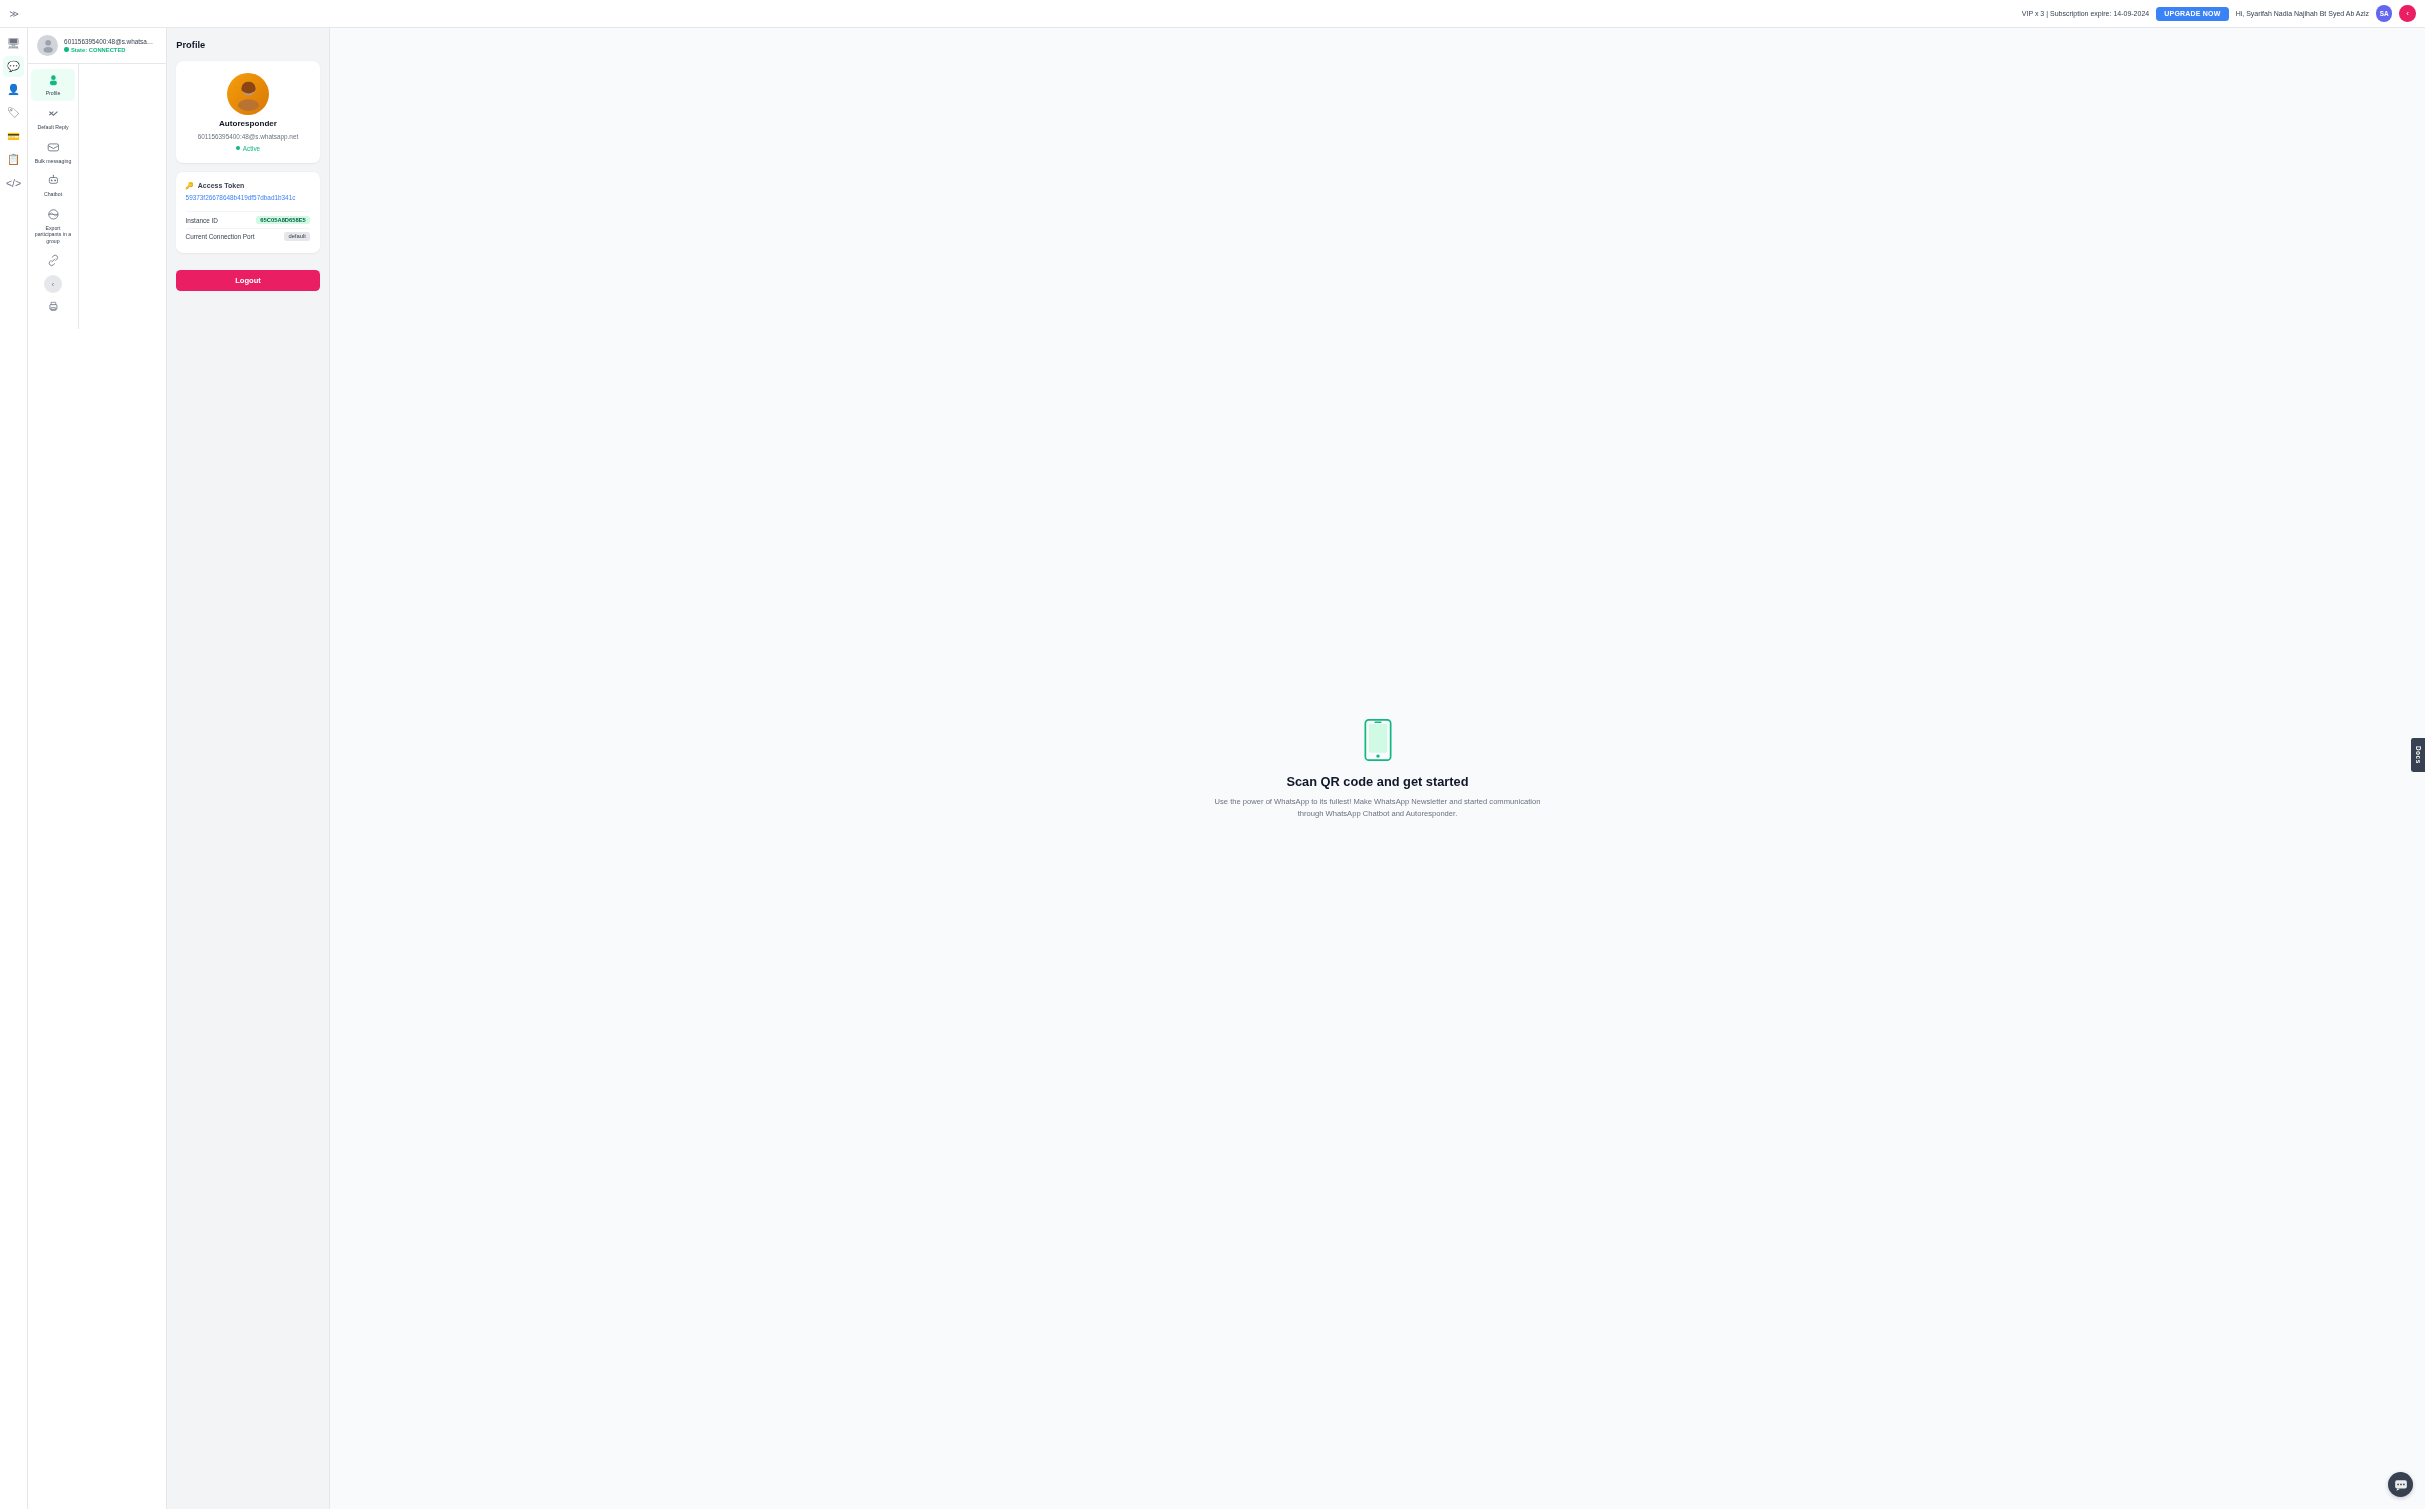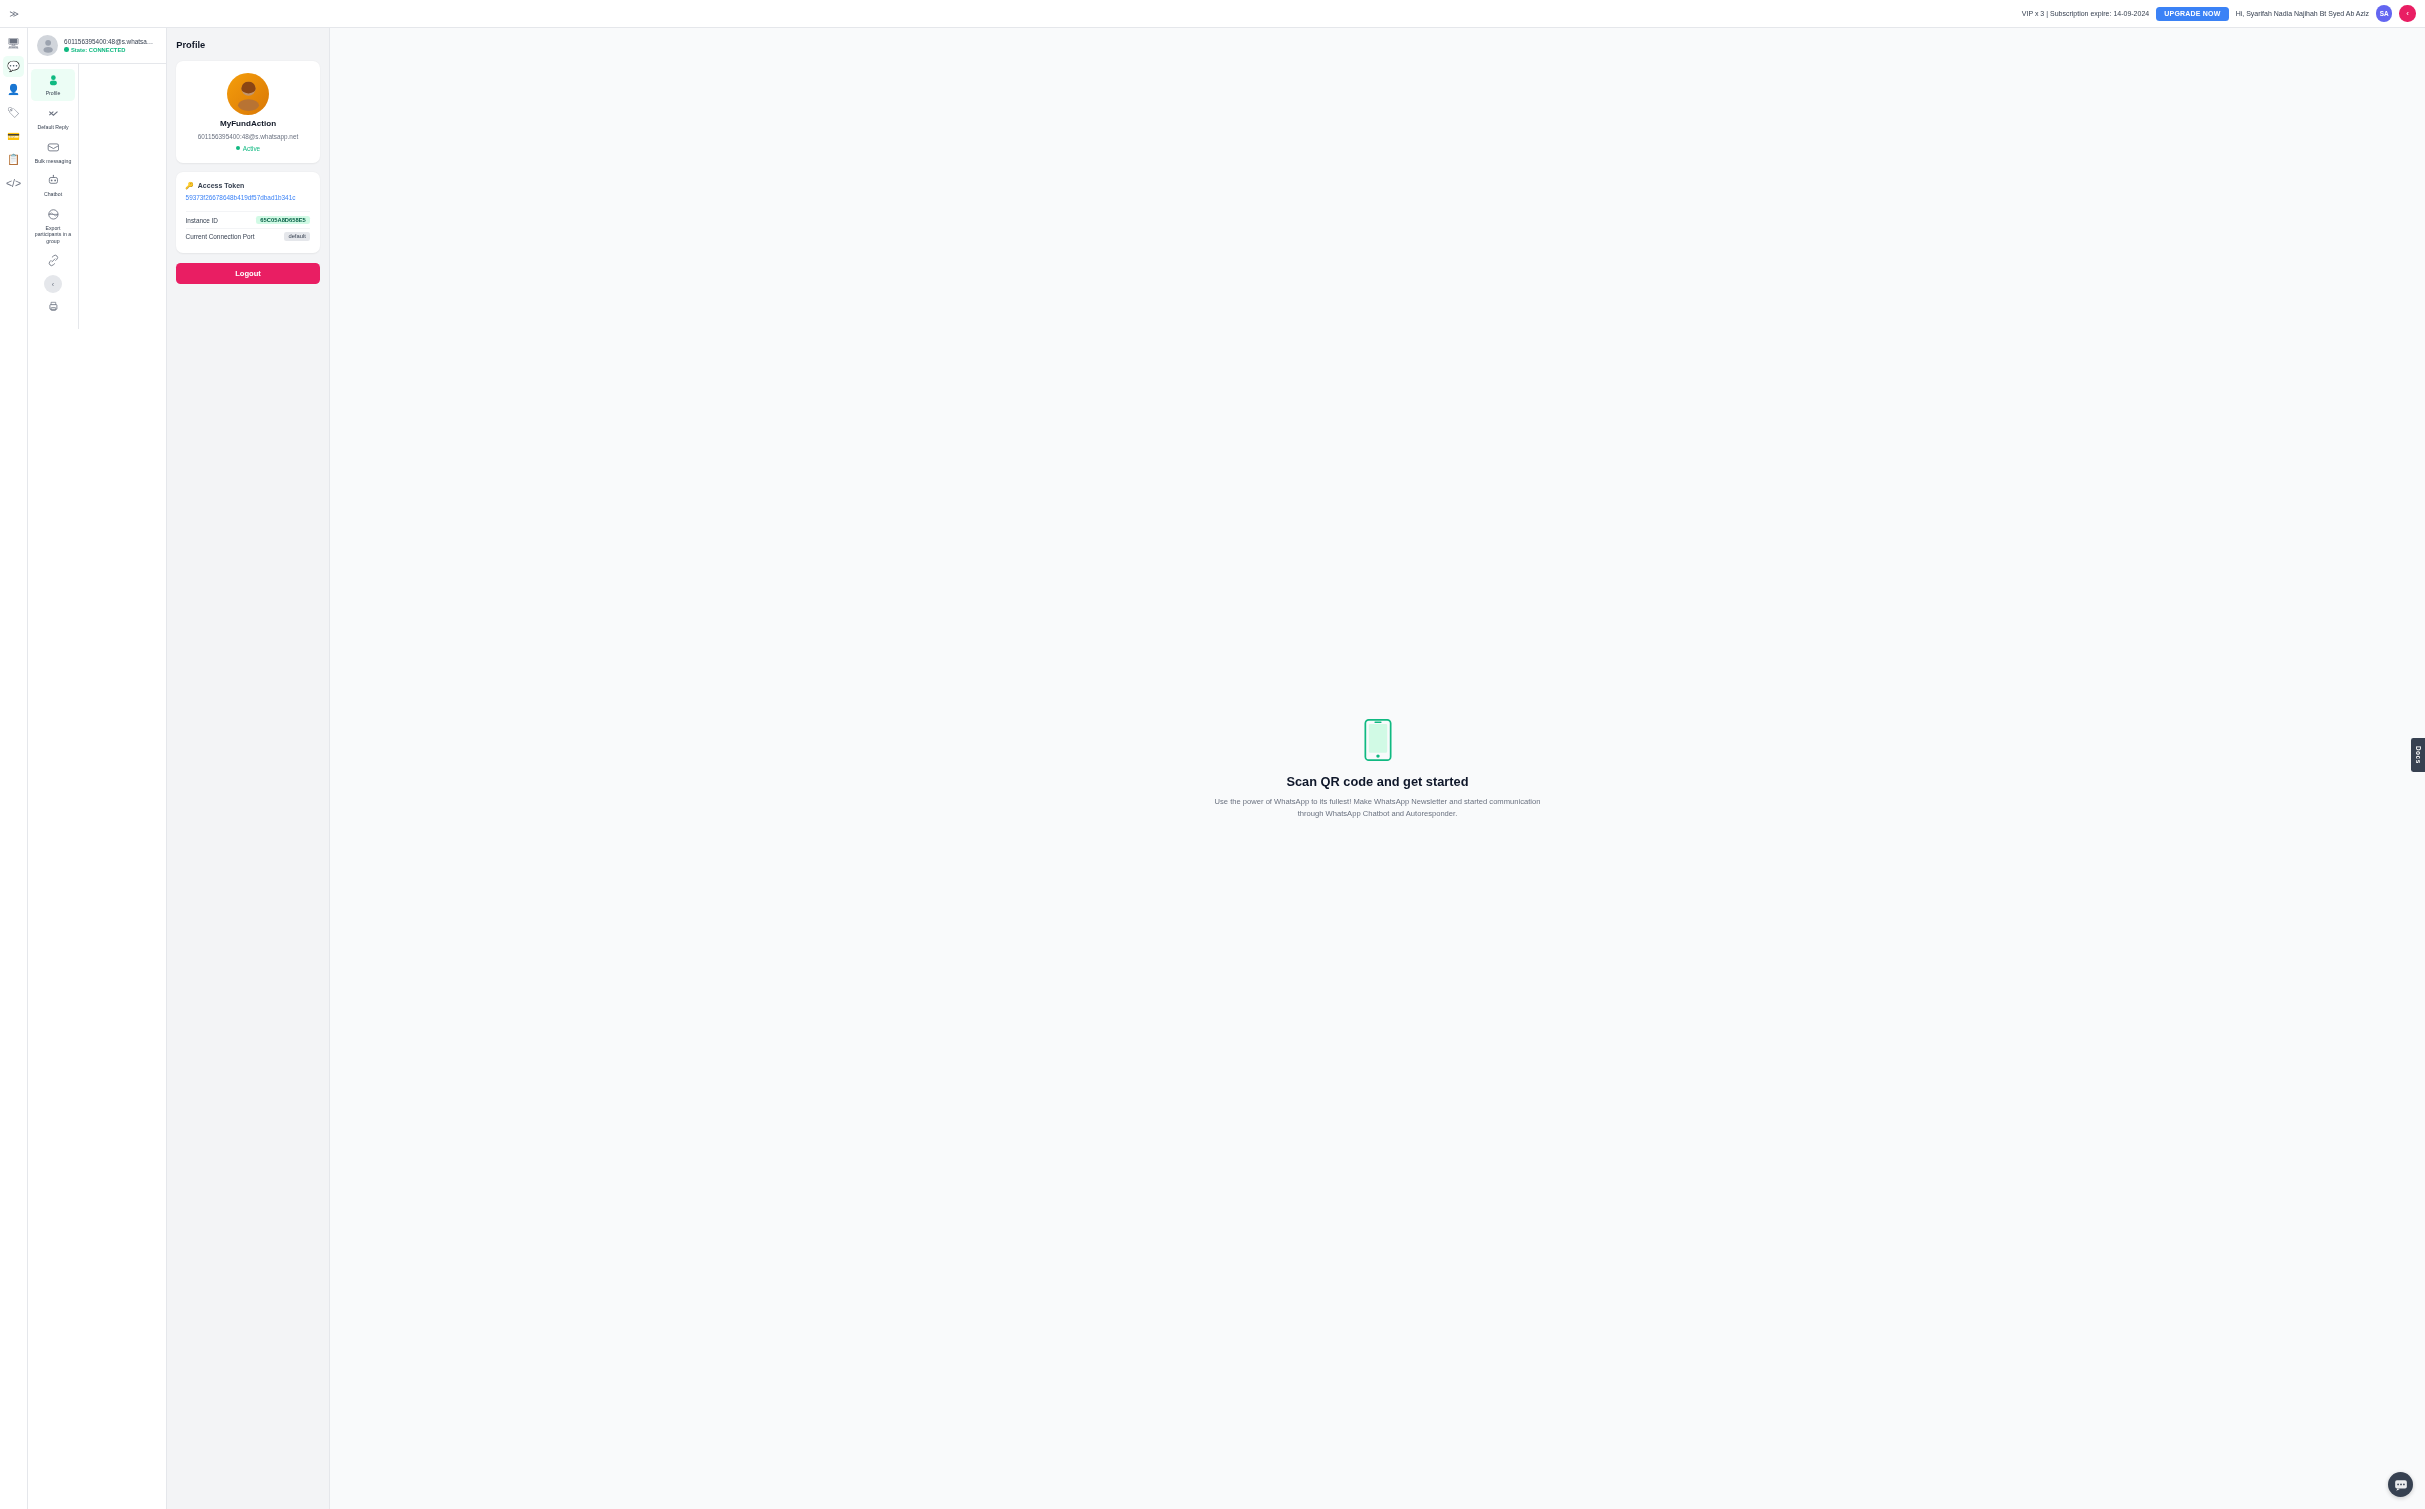--- a/index.html
+++ b/index.html
@@ -285,21 +285,21 @@
     }
     .port-badge {
       background: #e5e7eb;
       color: #374151;
       border-radius: 2.3px;
       padding: 1.2px 4.6px;
       font-size: 5.8px;
     }
     .logout-btn {
       width: 100%;
-      margin-top: 10px;
+      margin-top: 17px;
       padding: 5.8px;
       background: #e91e63;
       color: #fff;
       border: none;
       border-radius: 4.6px;
       font-size: 7.6px;
       font-weight: 600;
       cursor: pointer;
     }
 
@@ -493,21 +493,21 @@
 
     <div class="profile-card">
       <div class="profile-avatar">
 
         <svg width="35" height="35" viewBox="0 0 60 60" fill="none">
           <circle cx="30" cy="22" r="12" fill="#c2956c"></circle>
           <ellipse cx="30" cy="50" rx="18" ry="10" fill="#b87333"></ellipse>
           <path d="M18 20 Q20 10 30 10 Q40 10 42 20 Q44 28 30 30 Q16 28 18 20Z" fill="#8B4513"></path>
         </svg>
       </div>
-      <div class="profile-display-name">MyFundAction</div>
+      <div class="profile-display-name">Autoresponder</div>
       <div class="profile-phone">601156395400:48@s.whatsapp.net</div>
       <div class="profile-active-badge">
         <div class="active-dot"></div>
         <span>Active</span>
       </div>
     </div>
 
     <div class="token-card">
       <div class="token-header">
         <span>🔑</span>

